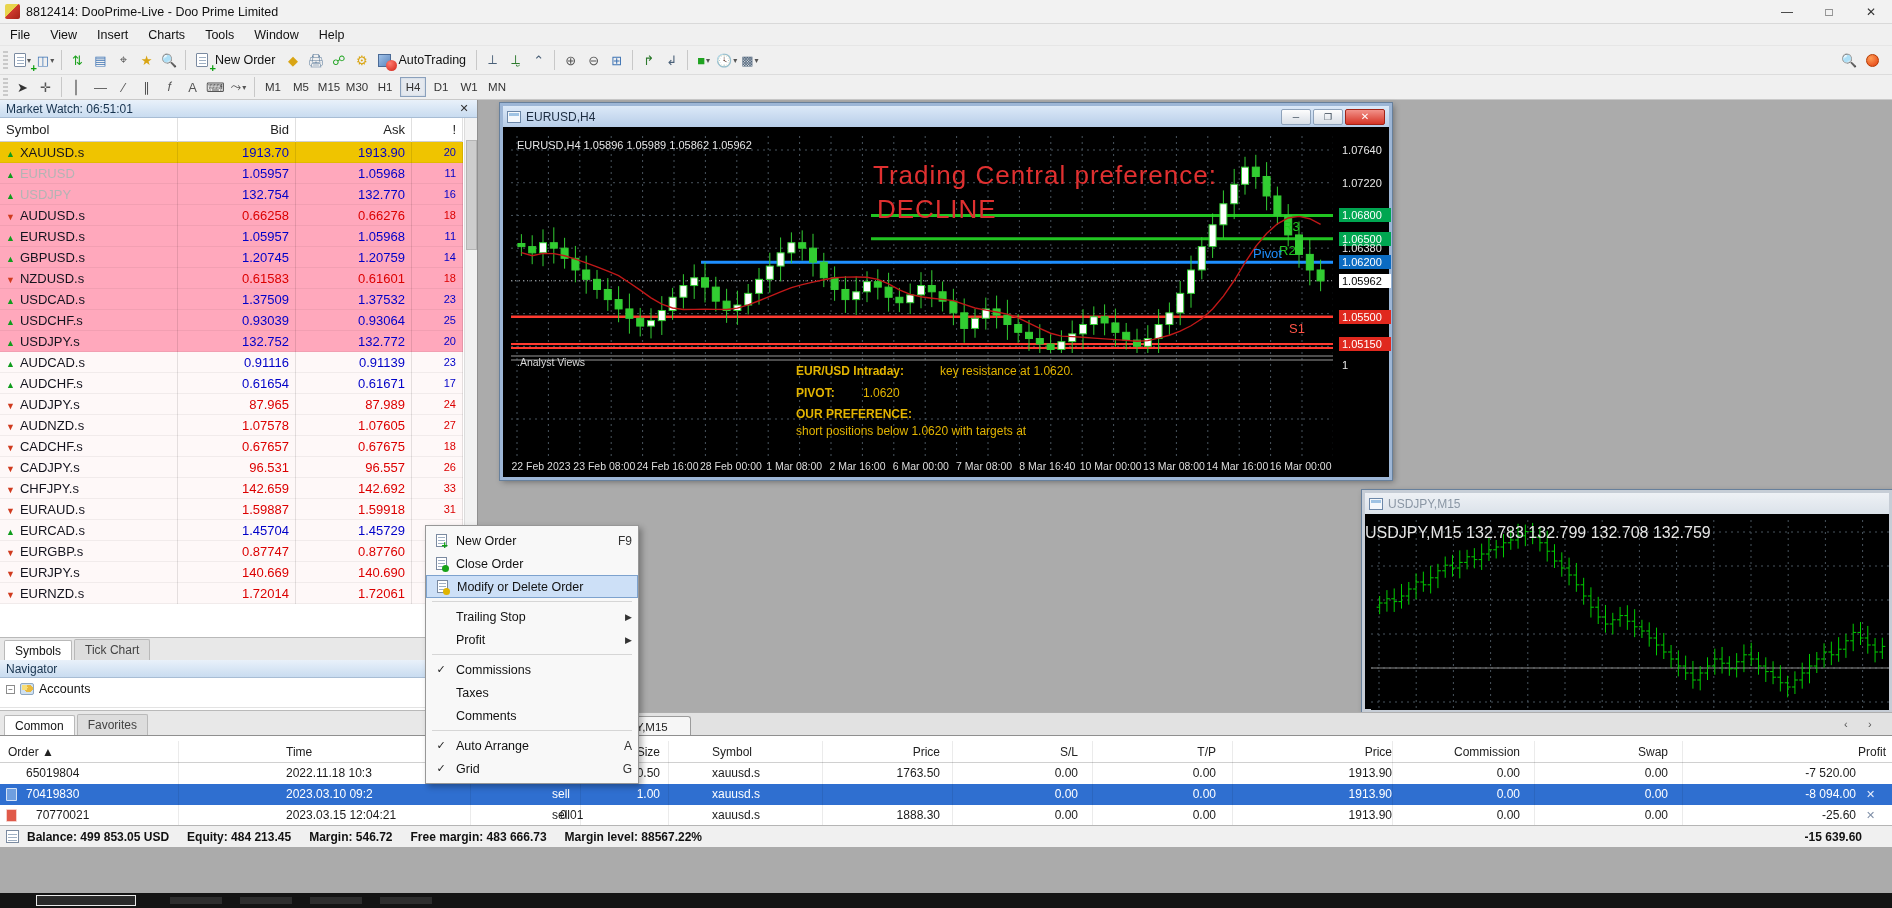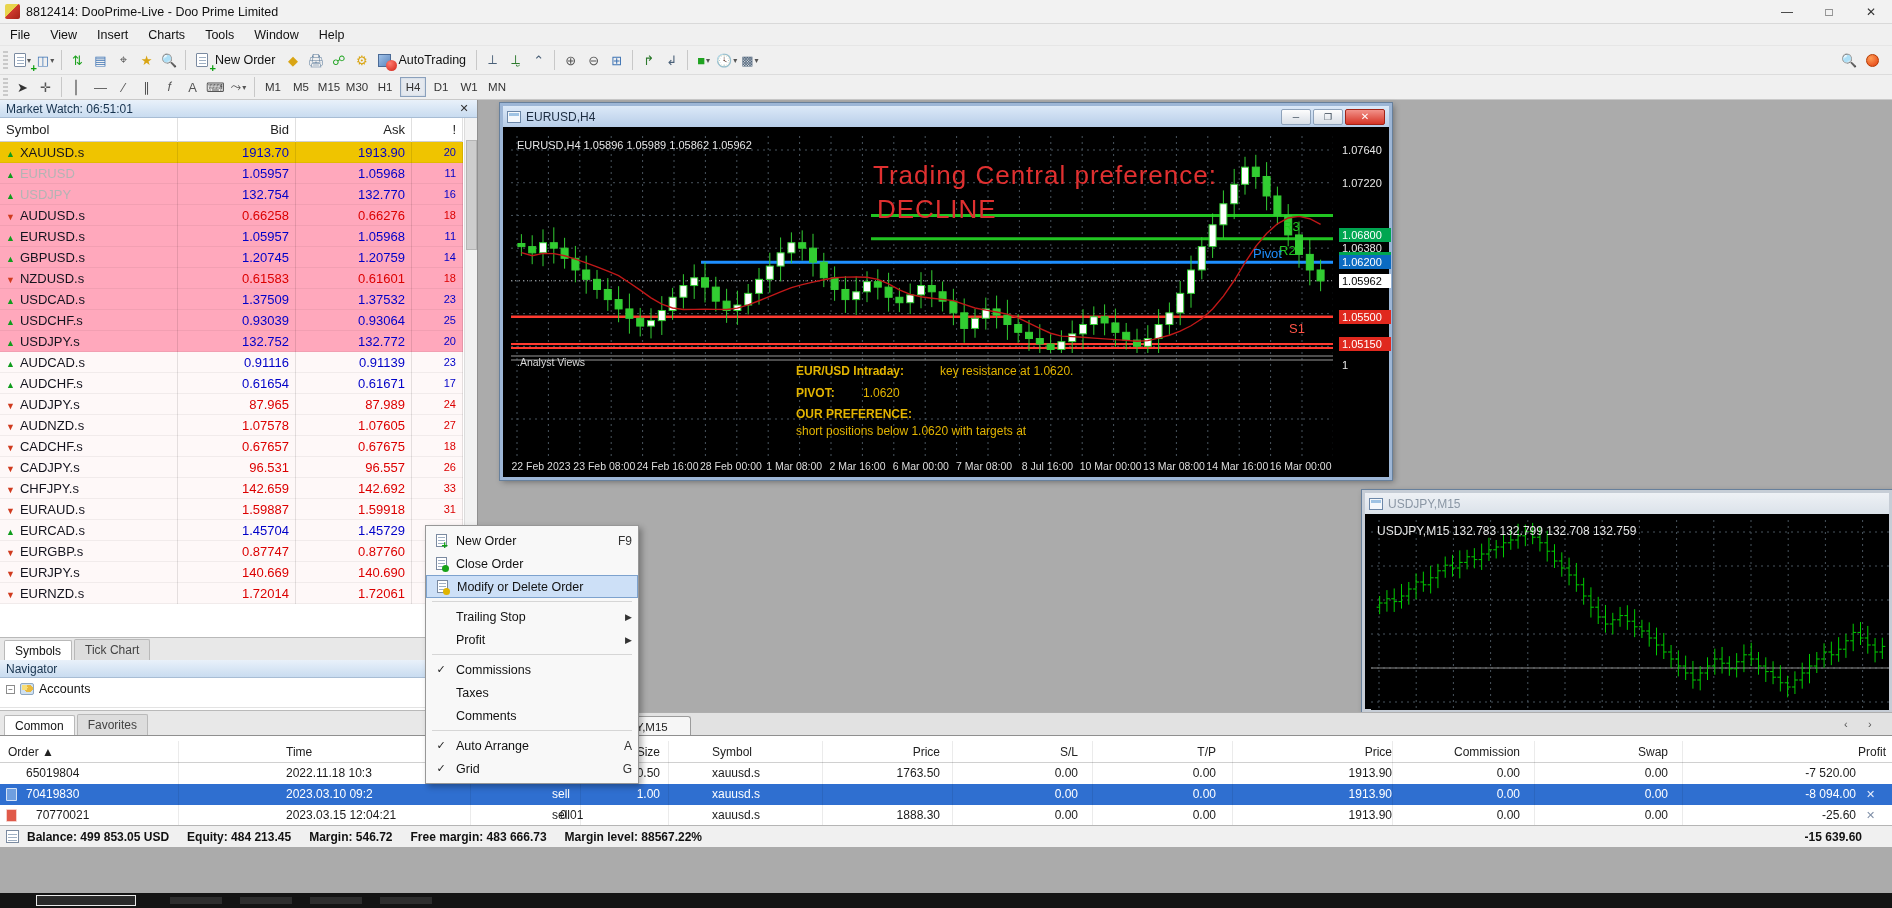--- a/index.html
+++ b/index.html
@@ -102,30 +102,30 @@
     font-size:9px; display:flex; align-items:center; justify-content:center; color:#31404f; border-radius:2px; }
   .cw-btn.close { background:linear-gradient(180deg,#f2928a,#d63426); color:#fff; border-color:#a02215; width:40px; font-size:10px; }
 
   #eurusd-window { left:500px; top:103px; width:892px; height:377px; }
   #eur-ohlc { position:absolute; left:14px; top:33px; font-size:11px; color:#e6e6e6; z-index:5; }
   #eur-heading1 { position:absolute; left:370px; top:54px; font-size:26px; letter-spacing:1px; color:#e03030; z-index:6; white-space:nowrap; }
   #eur-heading2 { position:absolute; left:374px; top:88px; font-size:26px; letter-spacing:1px; color:#e03030; z-index:6; }
   #eur-svg { position:absolute; left:8px; top:30px; }
   .price-axis-label { position:absolute; left:836px; width:52px; height:14px; font-size:11px; line-height:14px;
     color:#e8e8e8; text-align:left; padding-left:3px; z-index:4; }
-  .pal-green { background:#00a651; color:#fff;margin-top:20px; } .pal-blue { background:#0b6bc2; color:#fff; }
+  .pal-green { background:#00a651; color:#fff; } .pal-blue { background:#0b6bc2; color:#fff; }
   .pal-red { background:#e0281e; color:#fff; } .pal-white { background:#fff; color:#000; }
   #analyst-label { position:absolute; left:14px; top:250px; font-size:10.5px; color:#d8d8d8; z-index:5; }
   .an-line { position:absolute; font-size:12px; color:#e3b400; z-index:5; white-space:nowrap; }
   .an-bold { font-weight:bold; }
   #eur-dates { position:absolute; left:8px; top:352px; width:822px; height:17px; background:#000; z-index:5; }
   .date-label { position:absolute; top:2px; font-size:10.5px; color:#dcdcdc; transform:translateX(-50%); white-space:nowrap; }
 
   #usdjpy-window { left:1362px; top:490px; width:530px; height:222px; border-color:#c6cdd6; }
-  #jpy-ohlc { position:absolute; left:12px; top:31px; font-size:12px; color:#e6e6e6; z-index:5; }
+  #jpy-ohlc { position:absolute; left:0; top:31px; font-size:16px; color:#e6e6e6; z-index:5; }
   #jpy-svg { position:absolute; left:6px; top:27px; }
 
   
   #wintab-strip { left:478px; top:712px; width:1414px; height:23px; background:#e2e2e2; border-top:1px solid #aeaeae; }
   #wintab { position:absolute; left:97px; top:3px; width:116px; height:20px; background:#f6f6f6;
     border:1px solid #9c9c9c; border-bottom:none; border-radius:3px 3px 0 0; font-size:11.5px;
     display:flex; align-items:center; justify-content:center; color:#222; }
   .strip-arrow { position:absolute; top:5px; font-size:11px; color:#555; }
 
   
@@ -757,21 +757,21 @@
     <div class="an-line" style="left:293px; top:334px;margin-top:22px;">1.0550 &amp; 1.0515 in extension.</div>
     <div id="eur-dates">
         <span class="date-label" style="left: 30px;">22 Feb 2023</span>
         <span class="date-label" style="left: 93.3px;">23 Feb 08:00</span>
         <span class="date-label" style="left: 156.6px;">24 Feb 16:00</span>
         <span class="date-label" style="left: 219.9px;">28 Feb 00:00</span>
         <span class="date-label" style="left: 283.2px;">1 Mar 08:00</span>
         <span class="date-label" style="left: 346.5px;">2 Mar 16:00</span>
         <span class="date-label" style="left: 409.8px;">6 Mar 00:00</span>
         <span class="date-label" style="left: 473.1px;">7 Mar 08:00</span>
-        <span class="date-label" style="left: 536.4px;">8 Jul 16:00</span>
+        <span class="date-label" style="left: 536.4px;">8 Mar 16:40</span>
         <span class="date-label" style="left: 599.7px;">10 Mar 00:00</span>
         <span class="date-label" style="left: 663px;">13 Mar 08:00</span>
         <span class="date-label" style="left: 726.3px;">14 Mar 16:00</span>
         <span class="date-label" style="left: 789.6px;">16 Mar 00:00</span>
       </div>
   </div>
 
   <div id="usdjpy-window" class="abs chart-window">
     <div class="cw-titlebar inactive">
       <span class="cw-icon"></span>

